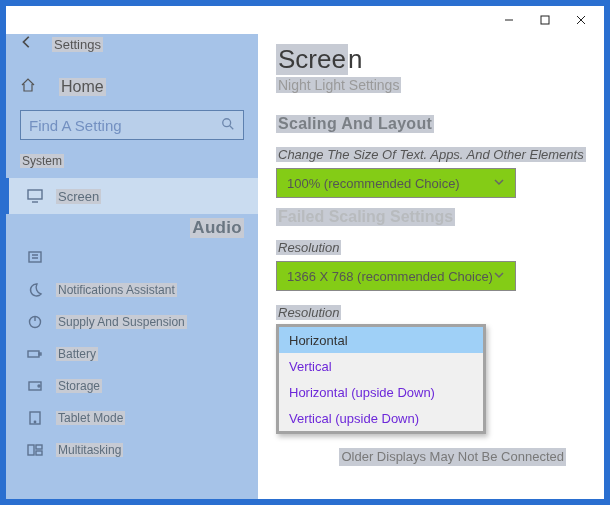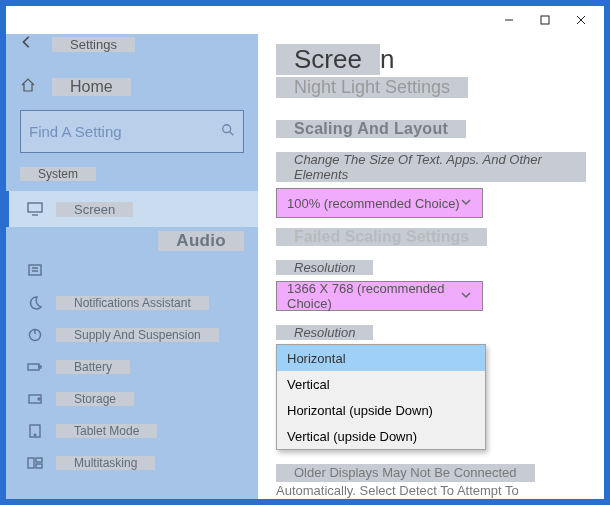--- a/index.html
+++ b/index.html
@@ -45,31 +45,31 @@
   }
   .sidebar::after{
     content:""; position:absolute; right:-1px; top:0; bottom:0; width:1px; background:#bfcfe2;
   }
   .back-row {
     display: flex; align-items: center; gap: 18px;
     height: 28px;
     margin-top: -4px;
   }
   .back-arrow svg { width: 14px; height: 14px; stroke:#4b4b4b; stroke-width:2; fill:none;}
-  .hl { background: #c7cbd4; padding: 0 18px; display:inline-block;}
+  .hl { background: #c7cbd4; padding: 0 2px; display:inline-block;}
   .sb-title { font-size: 13px; color:#555;}
   .home-row {
-    display:flex; align-items:center; gap:16px;
+    display:flex; align-items:center; gap:23px;
     margin-top: 16px; height:26px;
     color:#555;
   }
   .home-row .ico svg{width:16px;height:16px;stroke:#555;stroke-width:1.2;fill:none;}
   .search {
     margin-top: 10px;
-    height: 43px;
+    height: 30px;
     border: 1px solid #5d80af;
     background: #b9cfea;
     display:flex; align-items:center;
     padding: 0 8px;
     color:#7390c1;
     font-size: 15px;
     position:relative;
   }
   .search .si { position:absolute; right:8px; }
   .search .si svg{width:14px;height:14px;stroke:#6d87ad;stroke-width:1.5;fill:none;}
@@ -95,48 +95,48 @@
 
   .content {
     flex:1;
     padding: 6px 18px 0 18px;
     overflow:hidden;
     color:#444;
     position:relative;
   }
   .h1-row{display:flex;align-items:baseline;gap:0;margin-top:4px;}
   .h1 { font-size:26px; font-weight:300; color:#3b3b3b;}
-  .sub { font-size:18px; color:#9a9a9a; margin-top:2px;}
+  .sub { font-size:14px; color:#9a9a9a; margin-top:2px;}
   .h2 { font-size:16px; color:#7a7f85; font-weight:600; margin-top:22px; letter-spacing:0.3px;}
   .faded { color:#b8bbbe; font-size:16px; font-weight:600; margin-top:10px;}
   .label { font-size:13px; color:#555; margin-top:14px;font-style:italic;}
   .select {
     margin-top:6px;
-    width:207px; height:30px;
+    width:240px; height:30px;
     border:1px solid #888;
     display:flex; align-items:center; justify-content:space-between;
     padding:0 10px;
     font-size:13px;
     color:#555;
-    background:#f0abfc;
+    background:#84cc16;
   }
   .select .chev svg{width:12px;height:12px;stroke:#666;stroke-width:1.5;fill:none;}
   .dropdown{
     margin-top:4px;
     width:210px;
-    border:1px solid #a3a3a3;
+    border:3px solid #a3a3a3;
     background:#f0f0f0;
     box-shadow: 2px 3px 5px rgba(0,0,0,.25);
   }
   .dd-item{
     height:26px; display:flex; align-items:center;
-    padding:0 10px; font-size:13px; color:#000000;
+    padding:0 10px; font-size:13px; color:#6d28d9;
   }
   .dd-item.sel{ background:#9fd0f7; color:#333;}
-  .note{ font-size:13px; color:#797979; margin-top:14px; line-height:1.35; max-width:290px;}
+  .note{ font-size:13px; color:#797979; margin-top:14px; line-height:1.35; max-width:290px;text-align:right;}
 </style>
 </head>
 <body>
 
 <div class="outer">
 <div class="window">
 
   <div class="titlebar">
     <div class="win-ctrl">
       <svg viewBox="0 0 10 10">
@@ -320,20 +320,19 @@
       </div>
       <div class="dropdown">
         <div class="dd-item sel">Horizontal</div>
         <div class="dd-item">Vertical</div>
         <div class="dd-item">Horizontal (upside Down)</div>
         <div class="dd-item">Vertical (upside Down)</div>
       </div>
 
       <div class="note">
         <span class="hl">Older Displays May Not Be Connected</span><br>
-        <span>Automatically. Select Detect To Attempt To Connect.</span>
       </div>
 
     </div>
   </div>
 
 </div>
 </div>
 
 </body></html>

